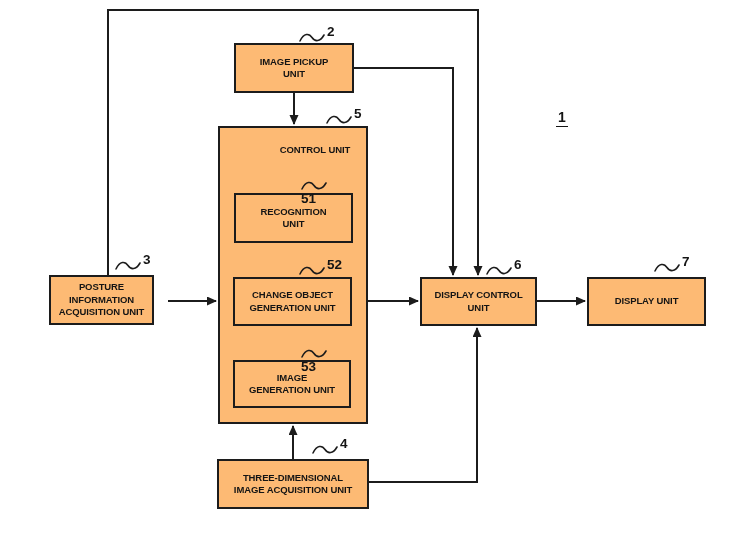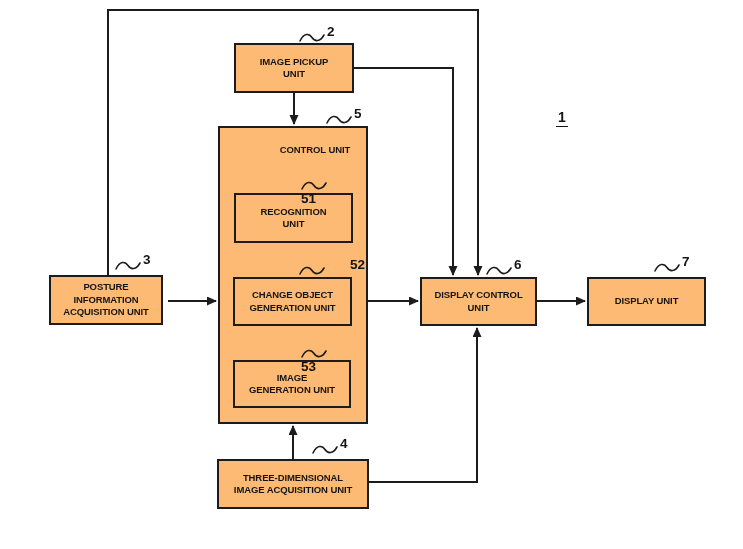--- a/index.html
+++ b/index.html
@@ -113,21 +113,21 @@
   <div class="box" style="left:233px; top:277px; width:119px; height:49px;">
     <span class="box-label">CHANGE OBJECT
 GENERATION UNIT</span>
   </div>
 
   <div class="box" style="left:233px; top:360px; width:118px; height:48px;">
     <span class="box-label">IMAGE
 GENERATION UNIT</span>
   </div>
 
-  <div class="box" style="left:49px; top:275px; width:114px; height:50px;">
+  <div class="box" style="left:49px; top:275px; width:105px; height:50px;">
     <span class="box-label">POSTURE
 INFORMATION
 ACQUISITION UNIT</span>
   </div>
 
   <div class="box" style="left:420px; top:277px; width:117px; height:49px;">
     <span class="box-label">DISPLAY CONTROL
 UNIT</span>
   </div>
 
@@ -154,21 +154,21 @@
     <span>5</span>
   </div>
 
   <div class="ref" style="left:301px; top:173px;flex-direction:column;">
     <svg class="squiggle" width="26" height="12" viewBox="0 0 26 12">
         <path d="M1,9 C5,1 10,1 13,5.5 C16,10 21,10 25,3"></path>
       </svg>
     <span>51</span>
   </div>
 
-  <div class="ref" style="left:299px; top:258px;gap:23px;">
+  <div class="ref" style="left:299px; top:258px;">
     <svg class="squiggle" width="26" height="12" viewBox="0 0 26 12">
         <path d="M1,9 C5,1 10,1 13,5.5 C16,10 21,10 25,3"></path>
       </svg>
     <span>52</span>
   </div>
 
   <div class="ref" style="left:301px; top:341px;flex-direction:column;">
     <svg class="squiggle" width="26" height="12" viewBox="0 0 26 12">
         <path d="M1,9 C5,1 10,1 13,5.5 C16,10 21,10 25,3"></path>
       </svg>

